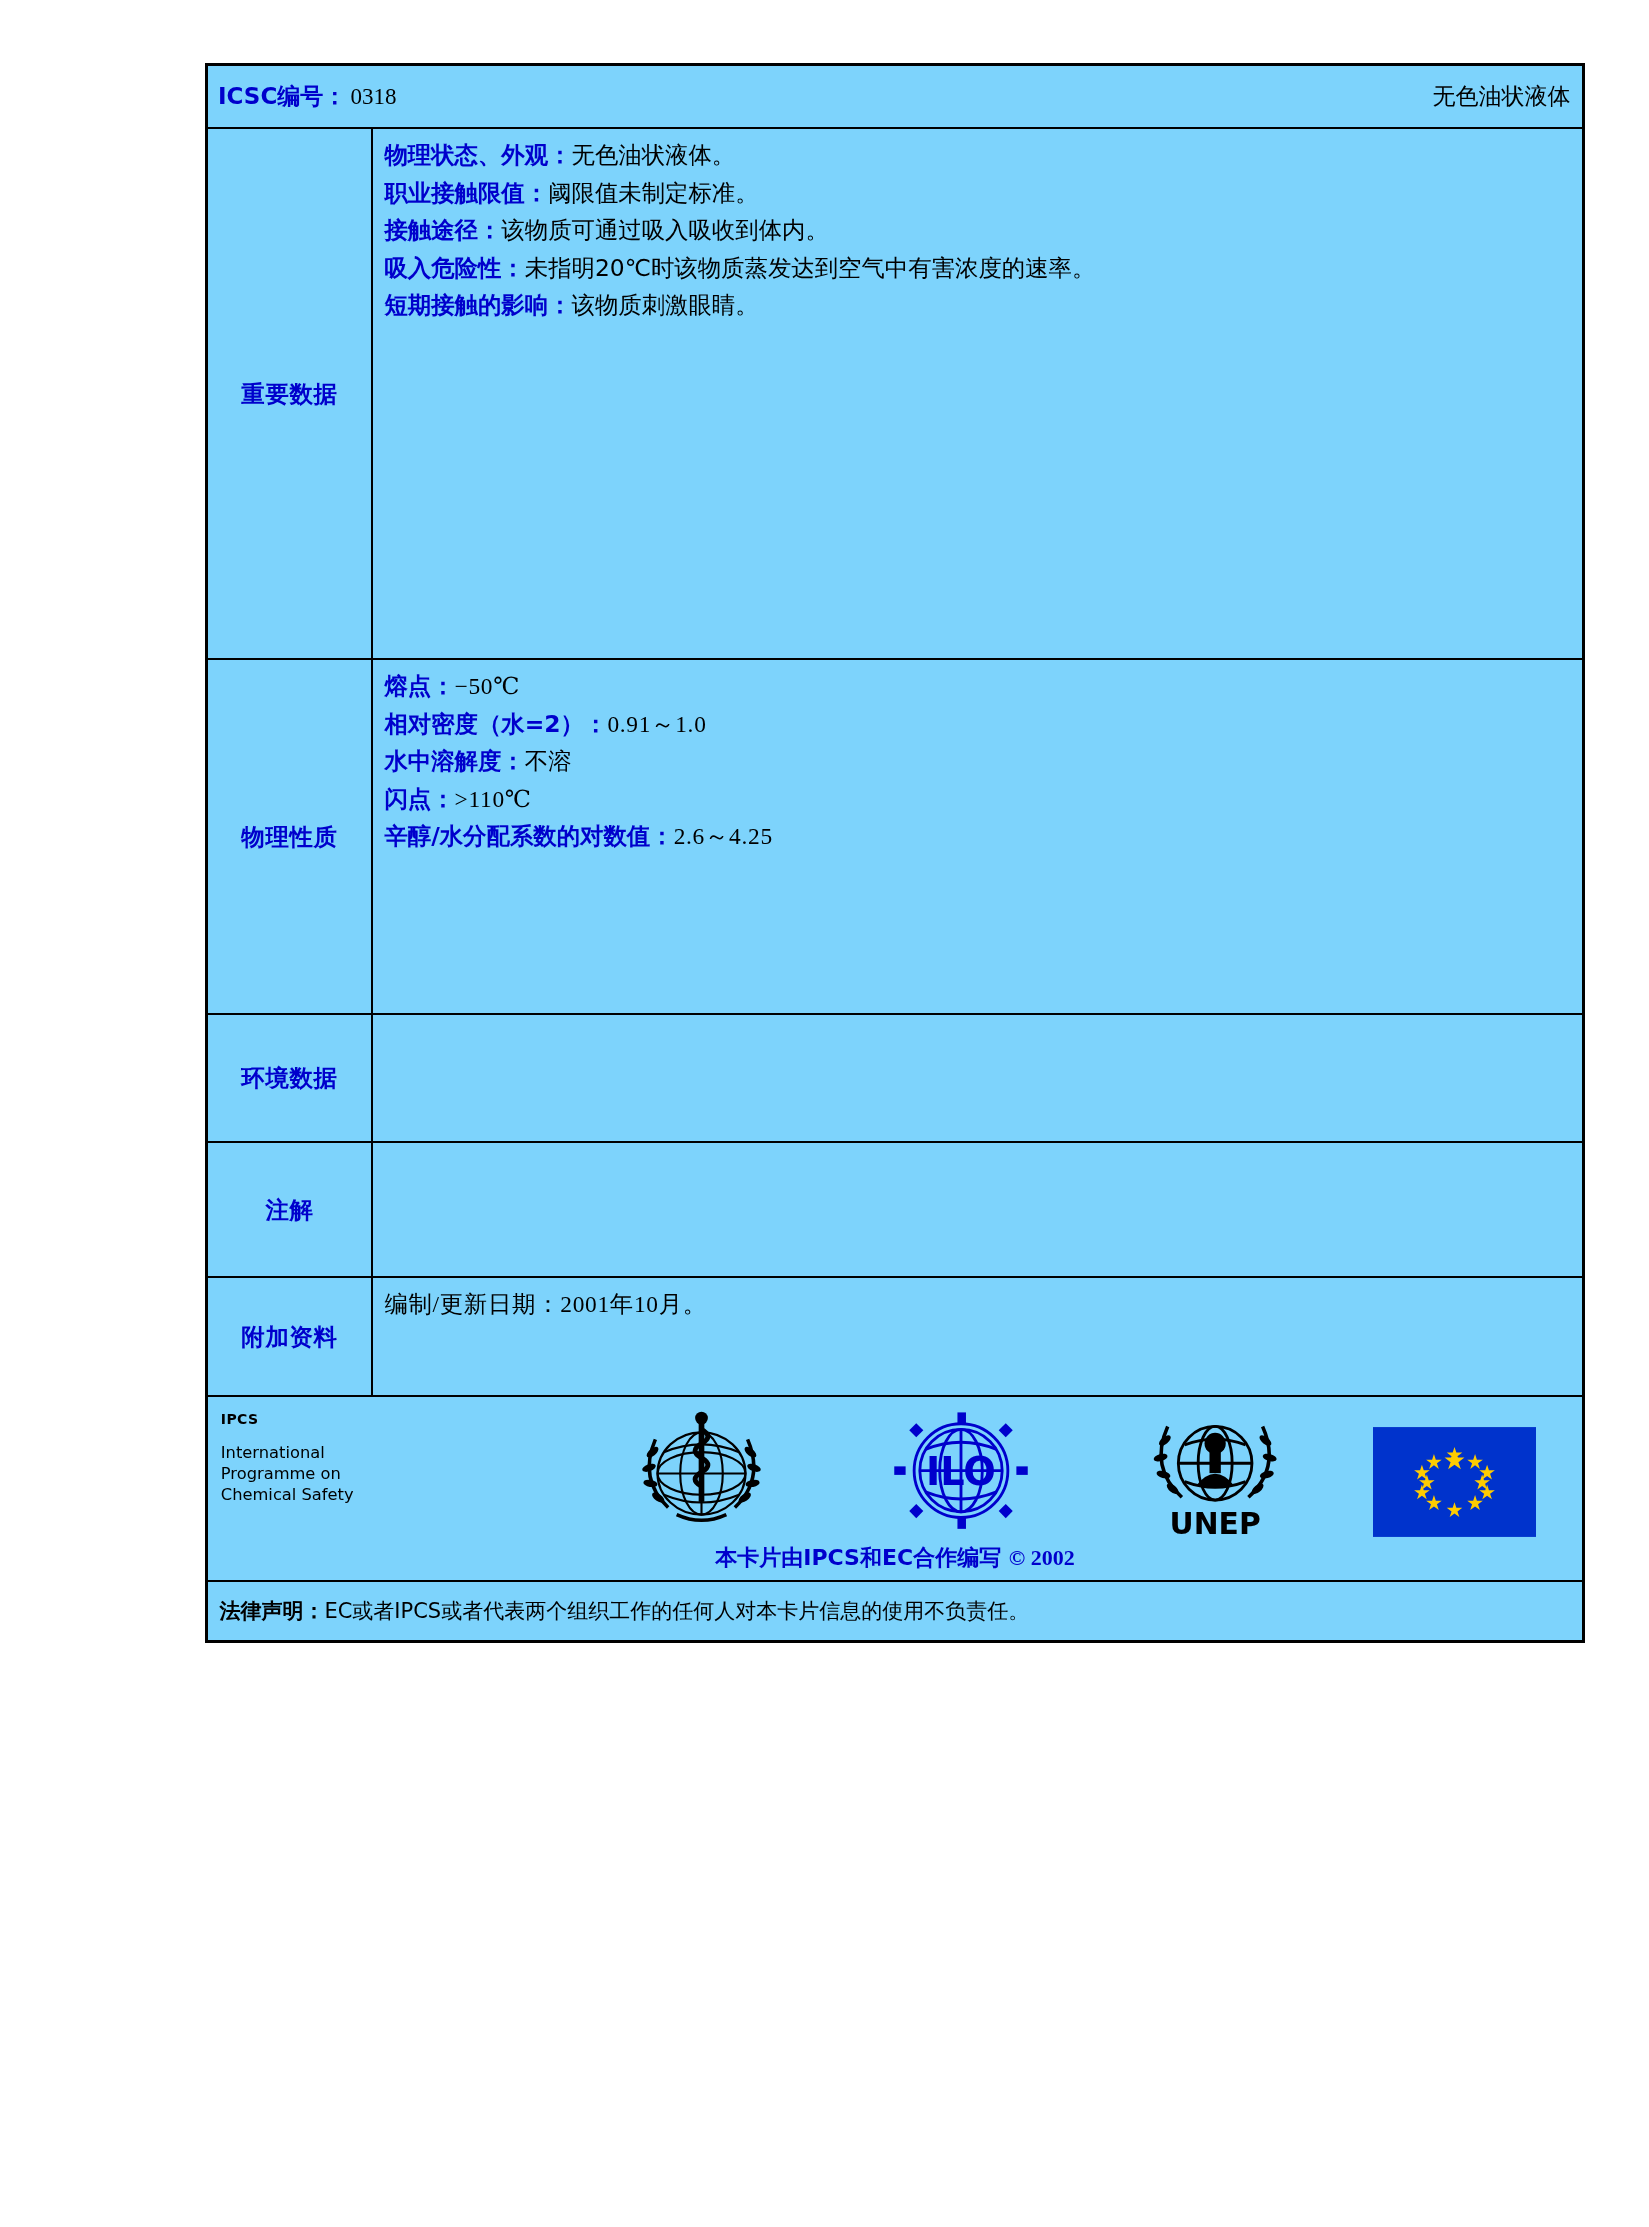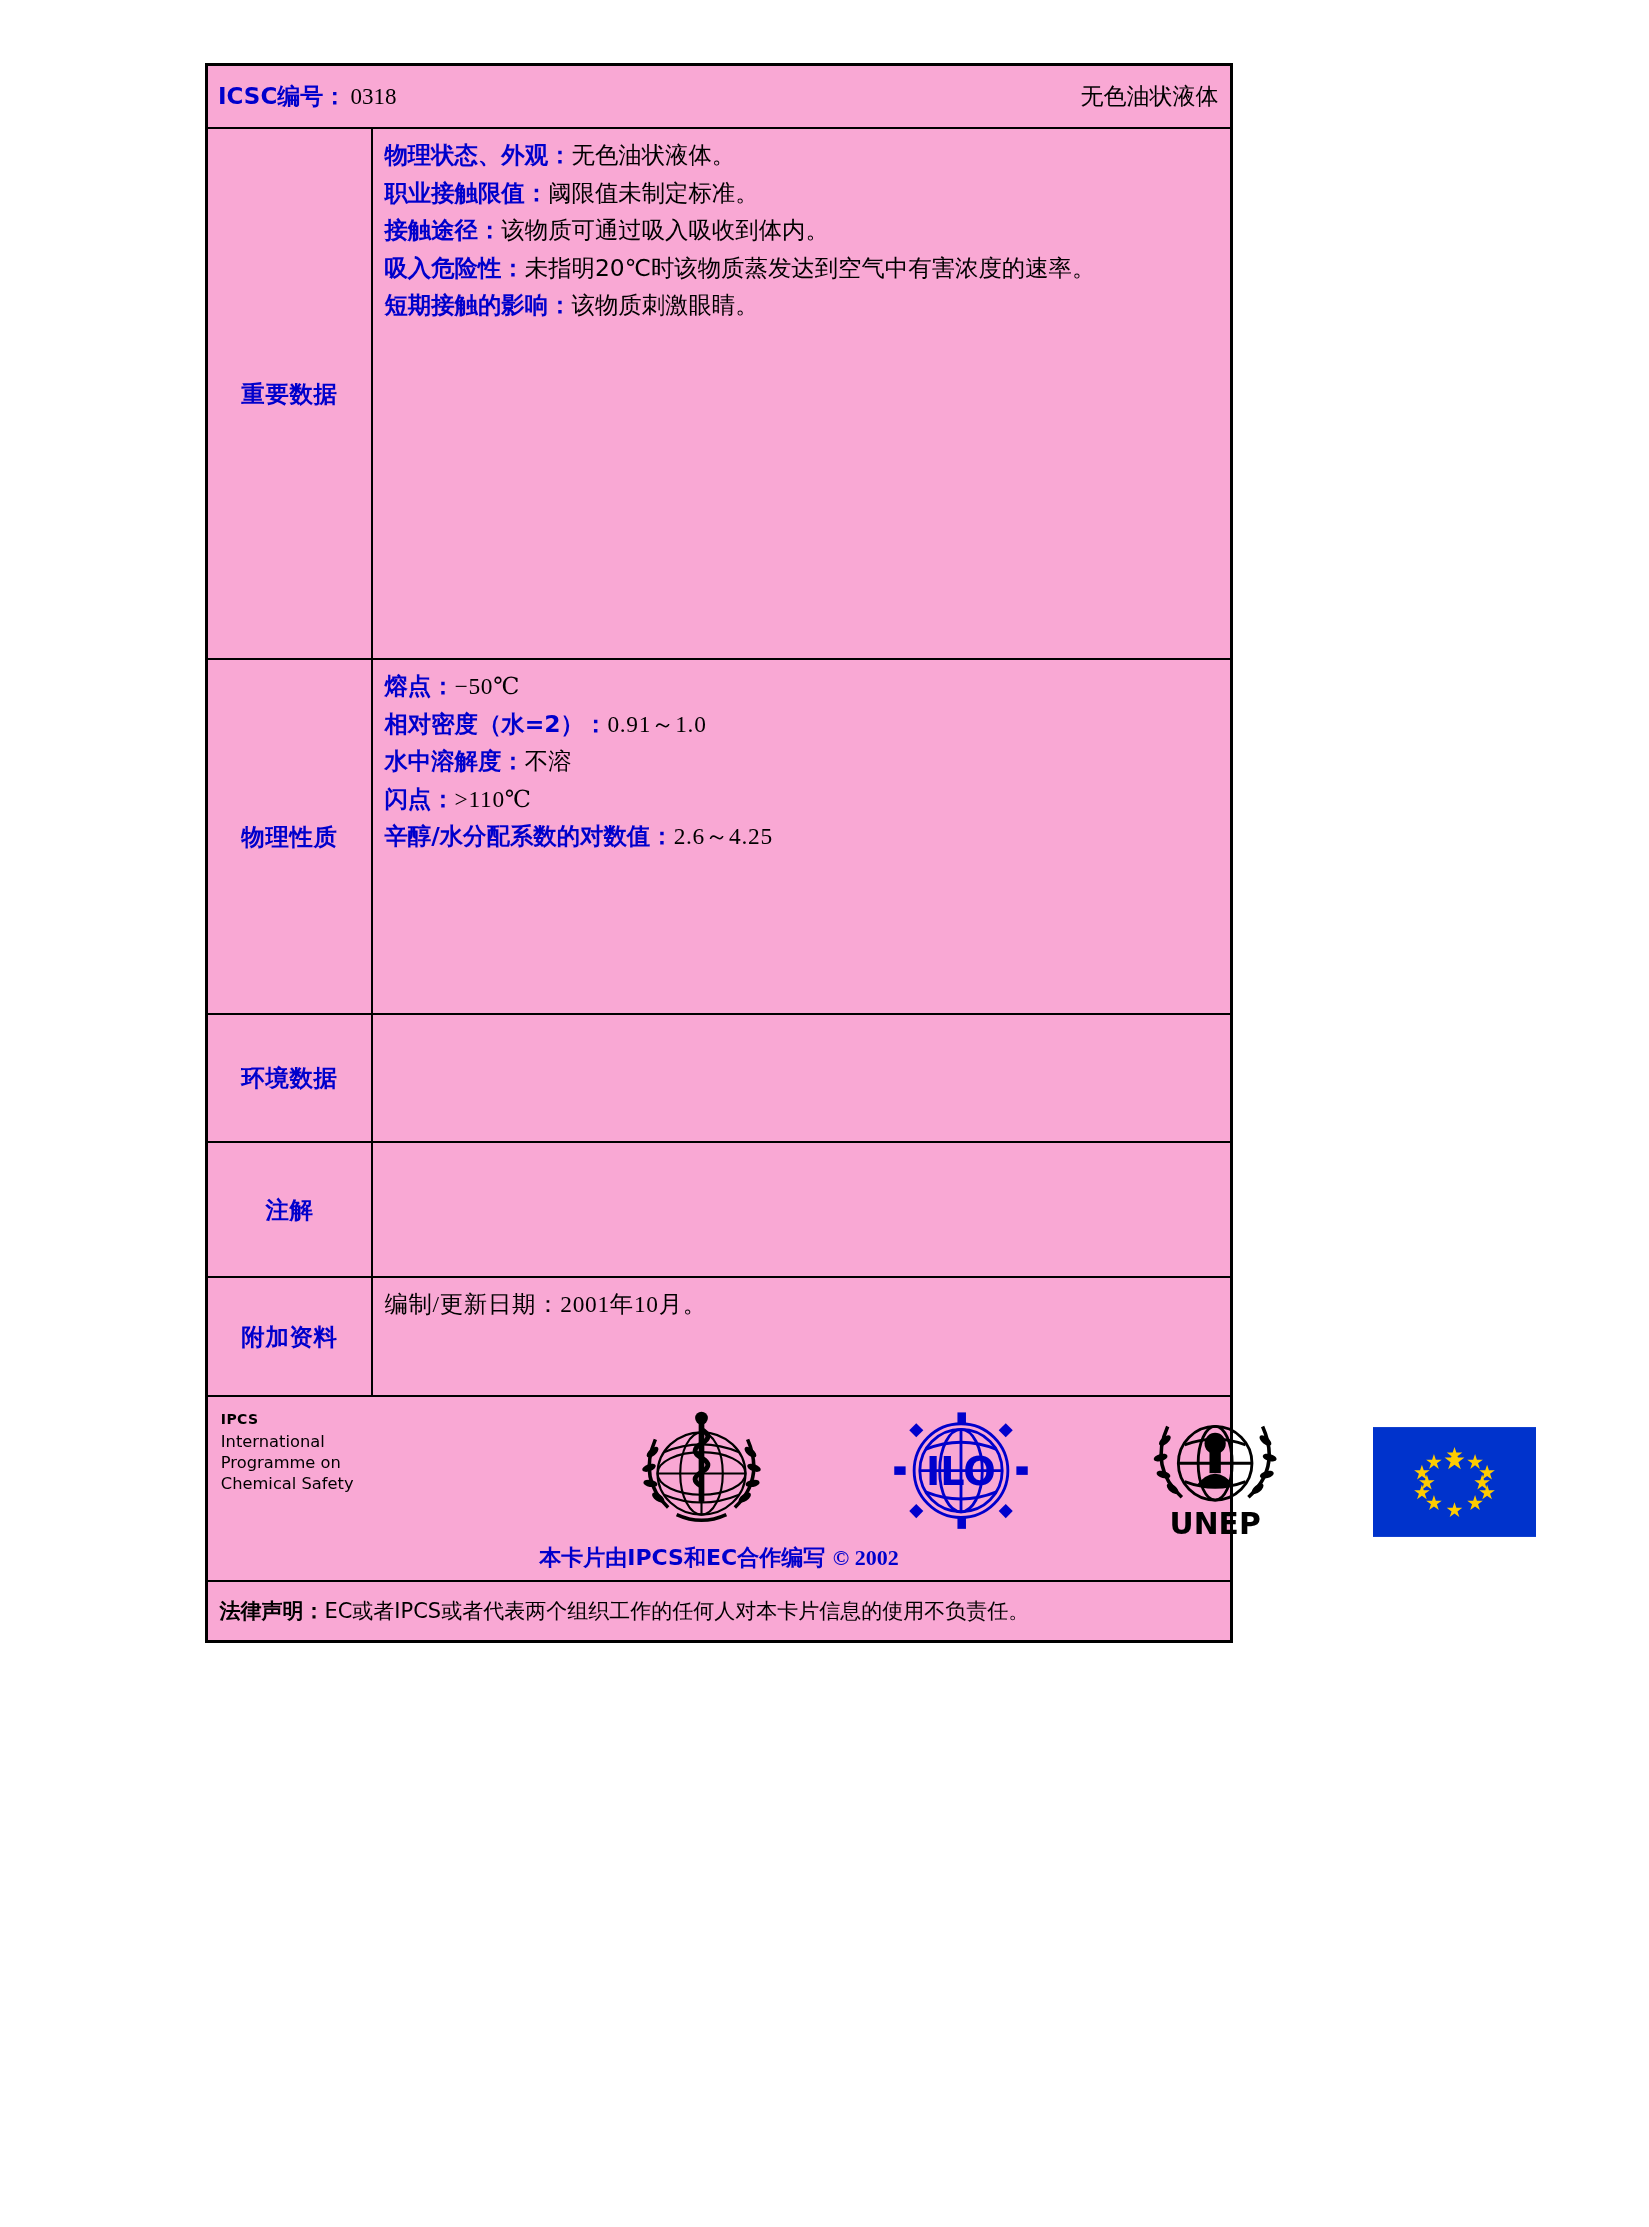--- a/index.html
+++ b/index.html
@@ -33,24 +33,24 @@
     font-size: 41px;
     letter-spacing: 2.8px;
     text-shadow: 0.7px 0.7px 0 #d80000;
   }
 
   
   .card {
     position: absolute;
     top: 63px;
     left: 205px;
-    width: 1028px;
+    width: 1380px;
     border: 3.6px solid #000;
     box-sizing: border-box;
-    background: #f9a8d4;
+    background: #7dd3fc;
   }
 
   
   .hdr {
     display: flex;
     align-items: center;
     justify-content: space-between;
     height: 63px;
     border-bottom: 2.1px solid #000;
     box-sizing: border-box;
@@ -149,21 +149,21 @@
     font-family: "DejaVu Sans", "Liberation Sans", sans-serif;
   }
   .ipcs-block .big {
     font-size: 14px;
     font-weight: bold;
     letter-spacing: 0.4px;
   }
   .ipcs-block .small {
     font-size: 16.3px;
     line-height: 1.28;
-    margin-top: 5px;
+    margin-top: 16px;
   }
   .logo {
     position: absolute;
     top: 11.4px;
   }
   .logo-who  { left: 419px; }
   .logo-ilo  { left: 682px; }
   .logo-unep { left: 931px; }
   .logo-eu   { left: 1165px; top: 30px; }
 

